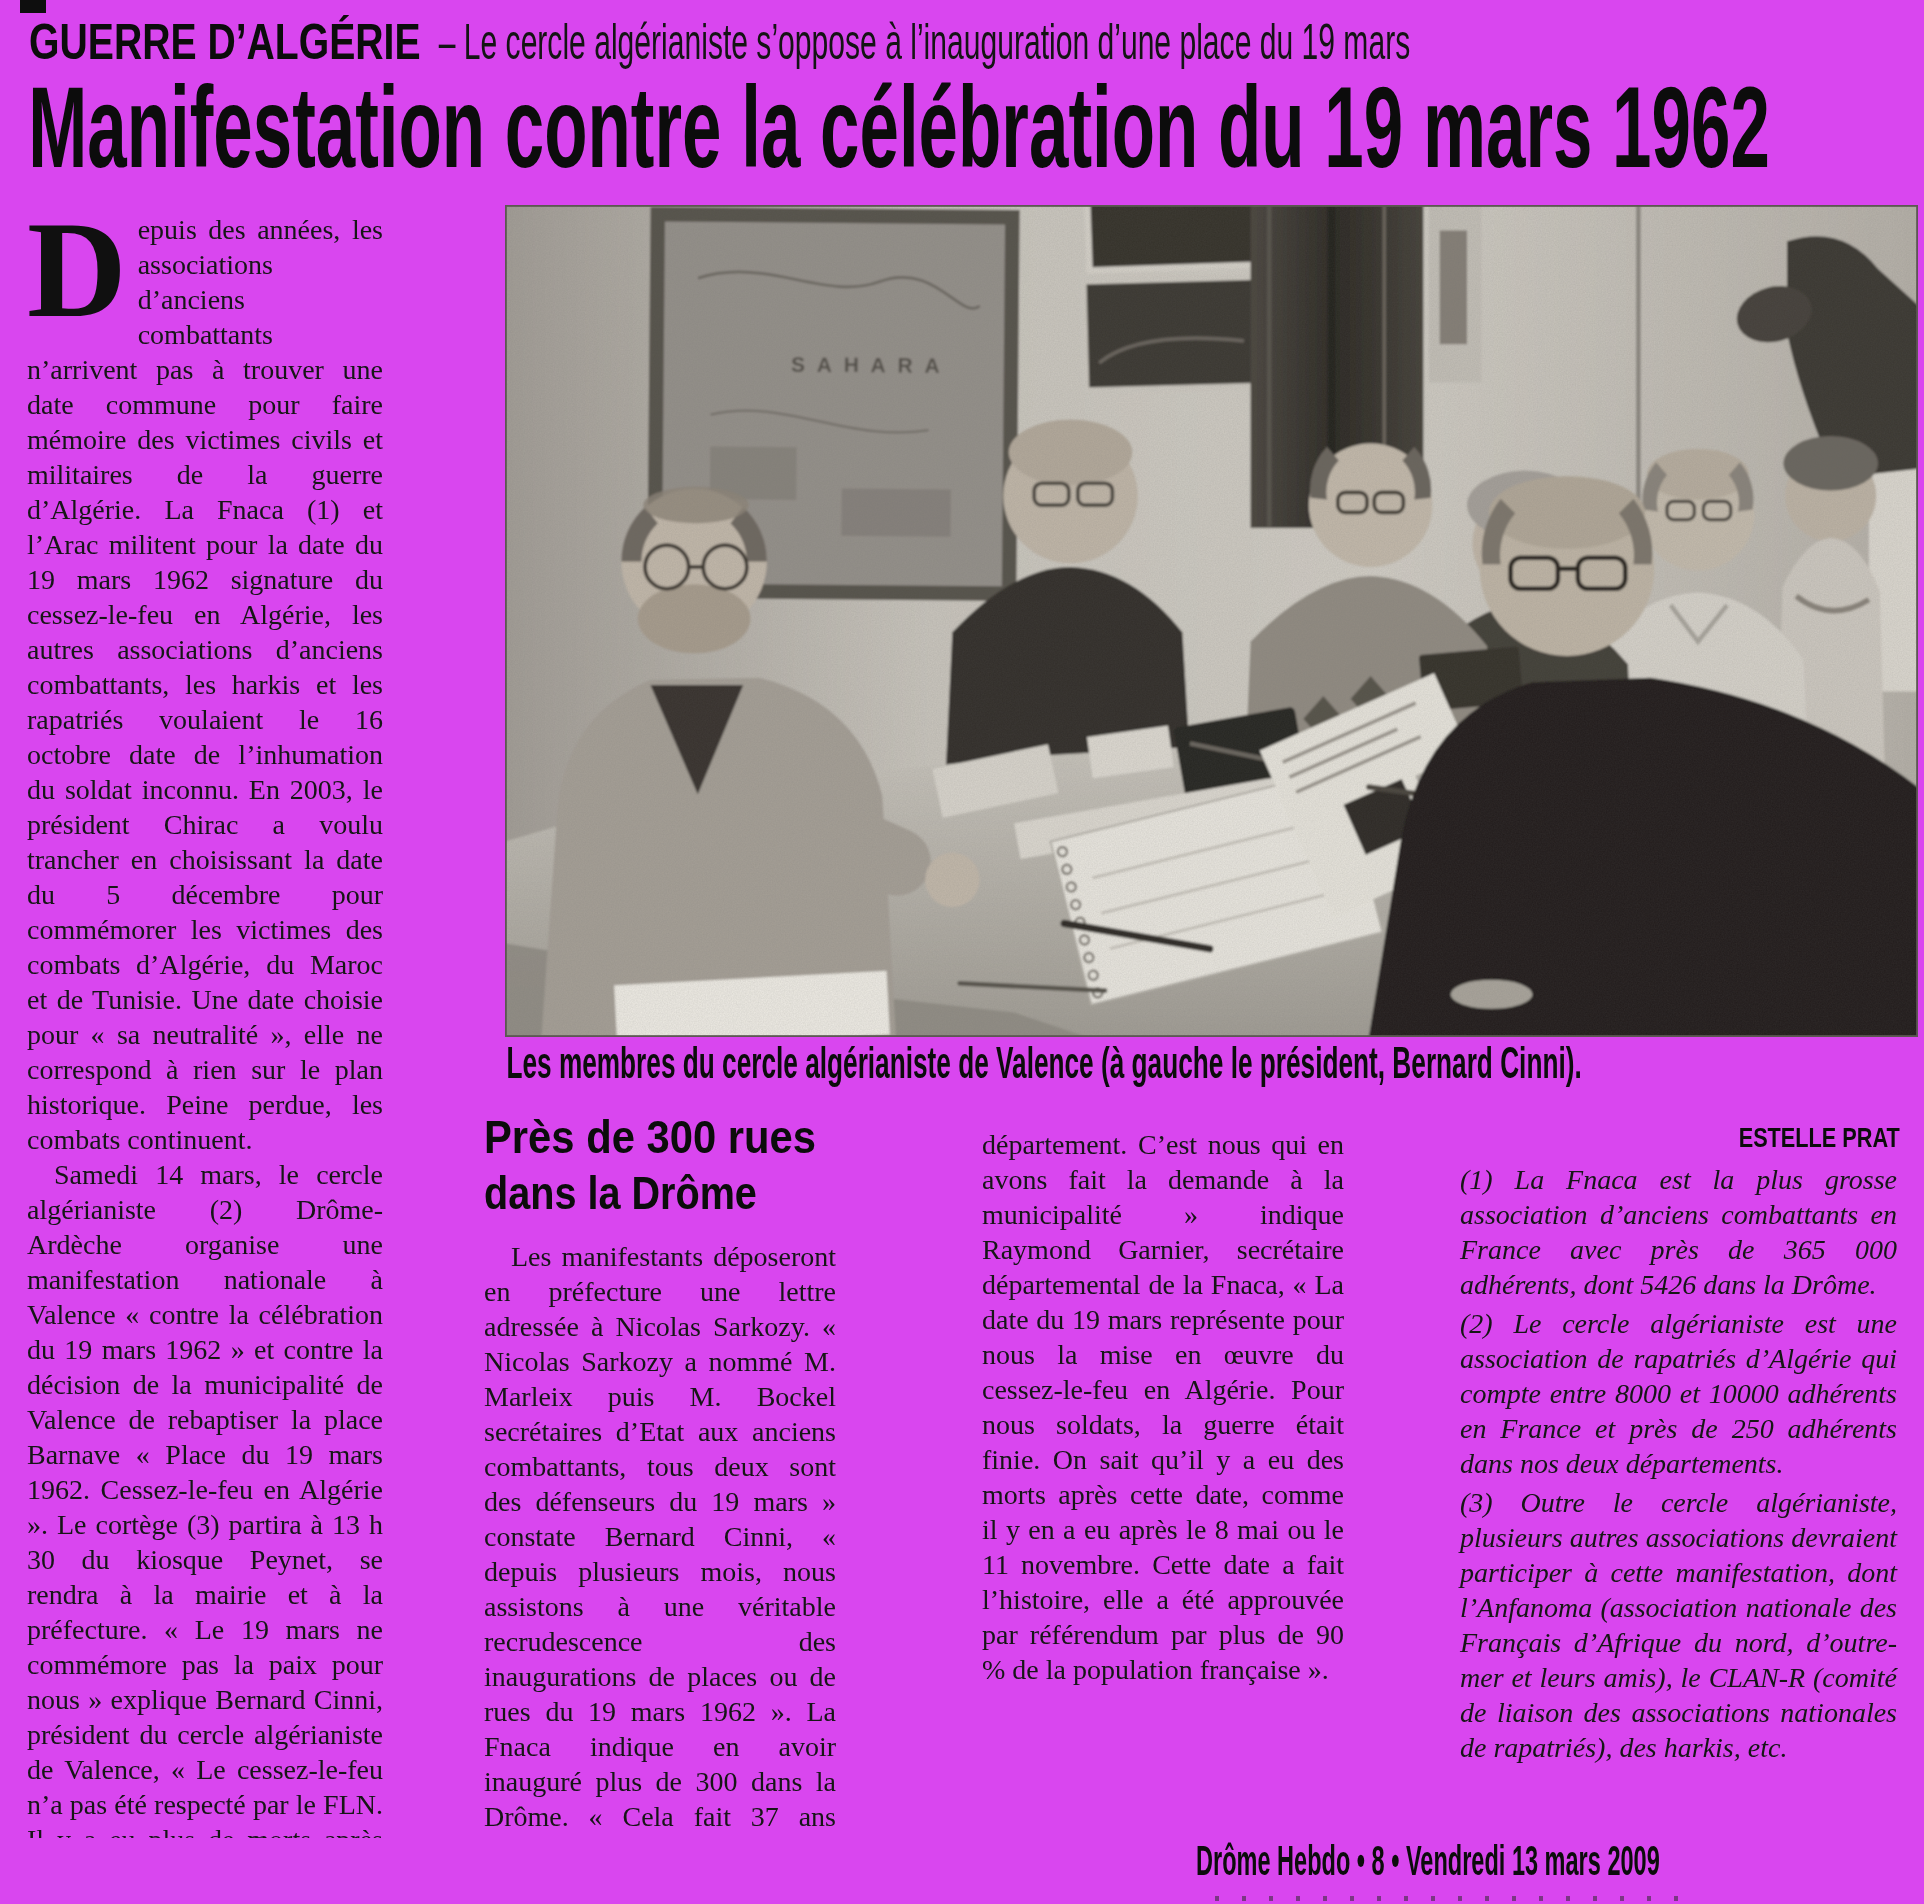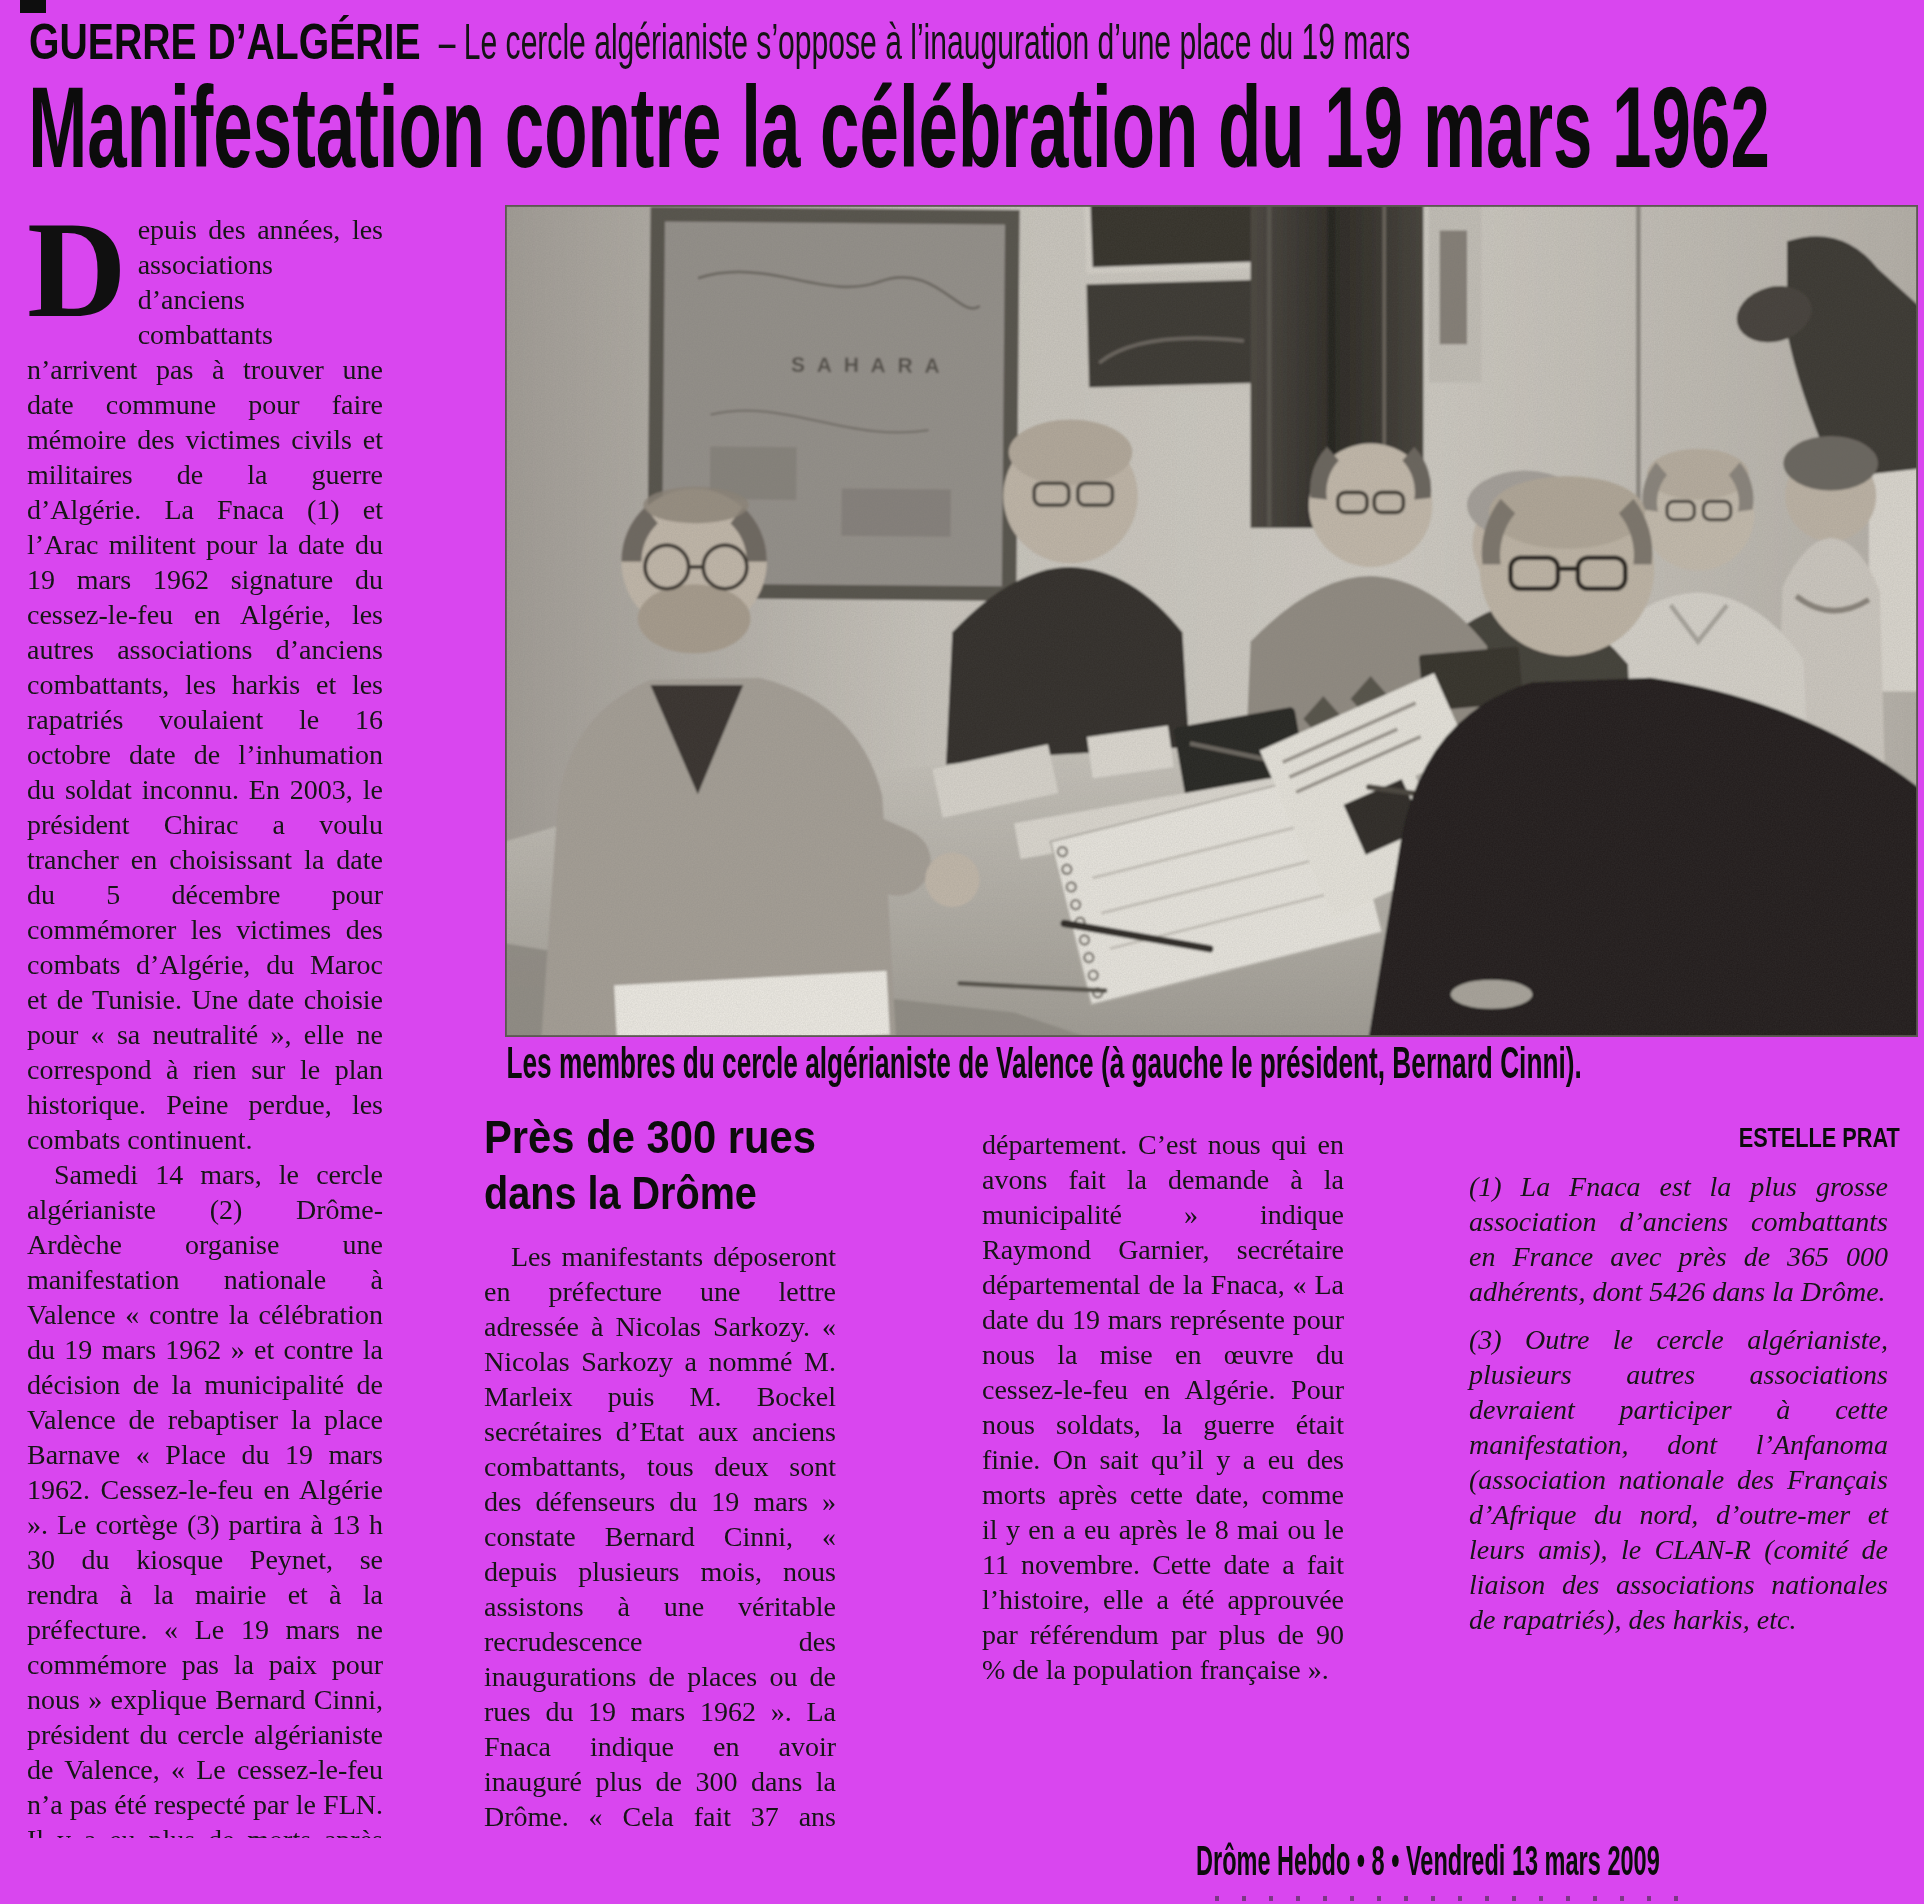--- a/index.html
+++ b/index.html
@@ -17,21 +17,21 @@
   .footer-svg{position:absolute;left:1196px;top:1835px;}
   .col{position:absolute;font-size:28px;line-height:35px;text-align:justify;overflow:hidden;
        hyphens:auto;-webkit-hyphens:auto;}
   .col1{left:27px;top:212px;width:356px;height:1626px;}
   .col2{left:484px;top:1111px;width:352px;height:727px;}
   .col3{left:982px;top:1127px;width:362px;height:709px;}
   .col4{left:1456px;top:1118px;width:445px;height:738px;}
   .para{margin:0;}
   .indent{text-indent:27px;}
   .it{}
-  .note{margin:13px;font-style:italic;}
+  .note{margin:4px;font-style:italic;}
   .dropcap{float:left;font-family:"Liberation Serif",serif;font-weight:700;font-size:138px;
            line-height:102px;padding:7.3px 11px 0 0;color:#101010;}
   .photo{position:absolute;left:505px;top:205px;width:1413px;height:832px;}
   .scan-artifact{position:absolute;left:20px;top:0;width:25.5px;height:12.7px;background:#0e0e0e;}
   .scan-dots{position:absolute;left:1215px;top:1896px;width:473px;height:4.5px;opacity:.55;
              background:repeating-linear-gradient(90deg,#2b2b2b 0 3.6px,transparent 3.6px 27px);}
 </style>
 </head>
 <body>
 
@@ -278,20 +278,21 @@
 
   <div class="col col3">
     <p class="para"><span class="it">département. C’est nous qui en avons fait la demande à la municipalité »</span><span> indique Raymond Garnier, secrétaire départemental de la Fnaca, </span><span class="it">« La date du 19 mars représente pour nous la mise en œuvre du cessez-le-feu en Algérie. Pour nous soldats, la guerre était finie. On sait qu’il y a eu des morts après cette date, comme il y en a eu après le 8 mai ou le 11 novembre. Cette date a fait l’histoire, elle a été approuvée par référendum par plus de 90 % de la population française ».</span></p>
   </div>
 
   <div class="col col4">
     <svg class="byline-svg" width="445" height="38" viewBox="0 0 489 42" style="font-size:31px">
       <text class="cond" x="489" y="32" font-size="30" text-anchor="end" textLength="178" lengthAdjust="spacingAndGlyphs">ESTELLE PRAT</text>
     </svg>
     <p class="note">(1) La Fnaca est la plus grosse association d’anciens combattants en France avec près de 365 000 adhérents, dont 5426 dans la Drôme.</p>
+    <p class="note">(2) Le cercle algérianiste est une association de rapatriés d’Algérie qui compte entre 8000 et 10000 adhérents en France et près de 250 adhérents dans nos deux départements.</p>
     <p class="note">(3) Outre le cercle algérianiste, plusieurs autres associations devraient participer à cette manifestation, dont l’Anfanoma (association nationale des Français d’Afrique du nord, d’outre-mer et leurs amis), le CLAN-R (comité de liaison des associations nationales de rapatriés), des harkis, etc.</p>
   </div>
 
   <svg class="footer-svg" width="491" height="55" viewBox="0 0 540 60">
     <text class="cond" x="0" y="44" font-size="46" textLength="510" lengthAdjust="spacingAndGlyphs">Drôme Hebdo • 8 • Vendredi 13 mars 2009</text>
   </svg>
 
   <div class="scan-dots"></div>
 </div>
 

